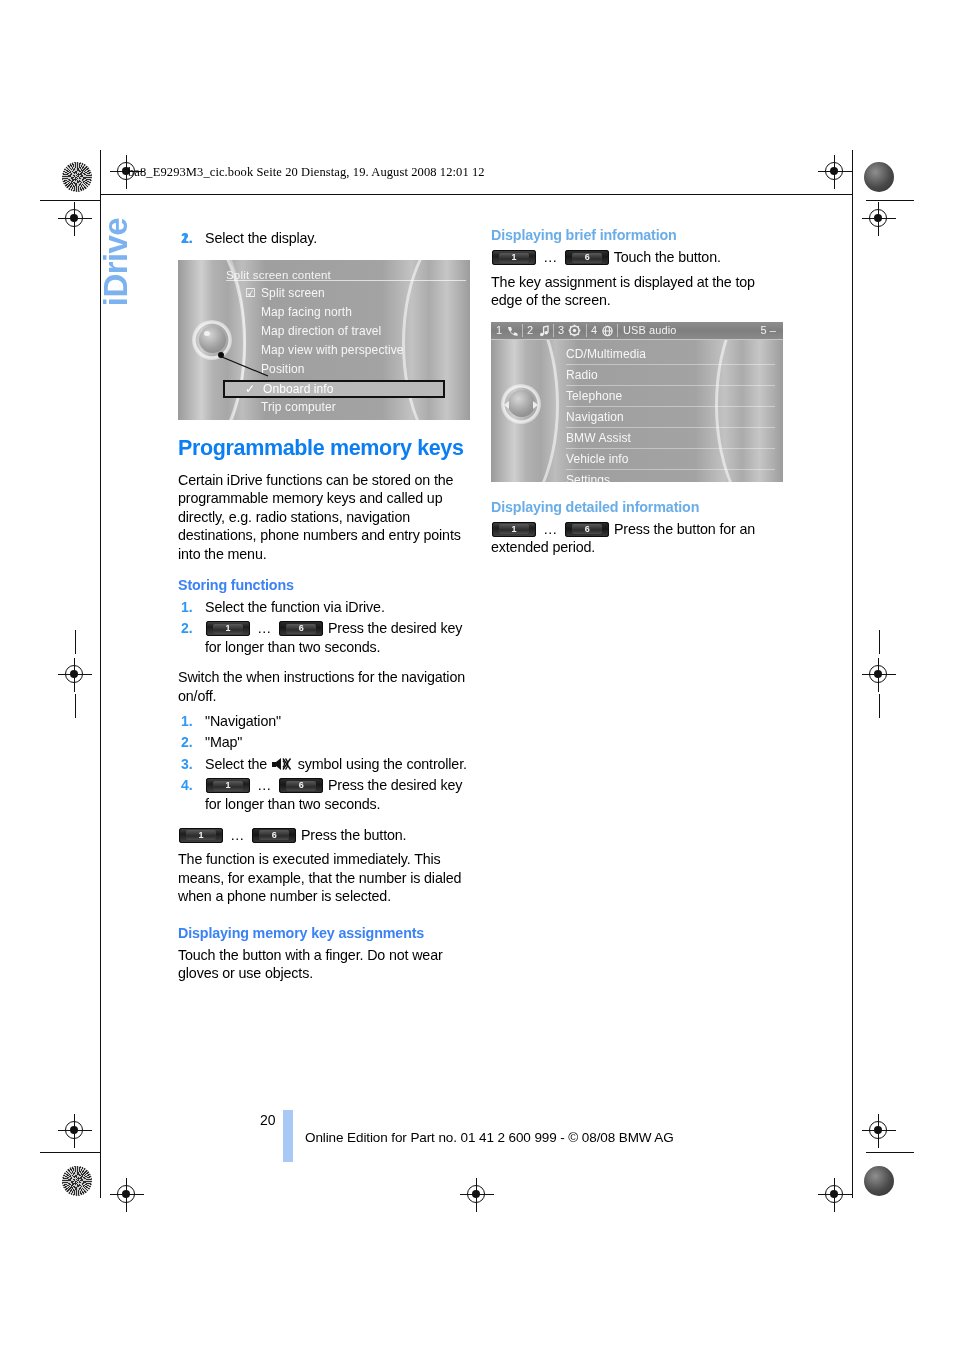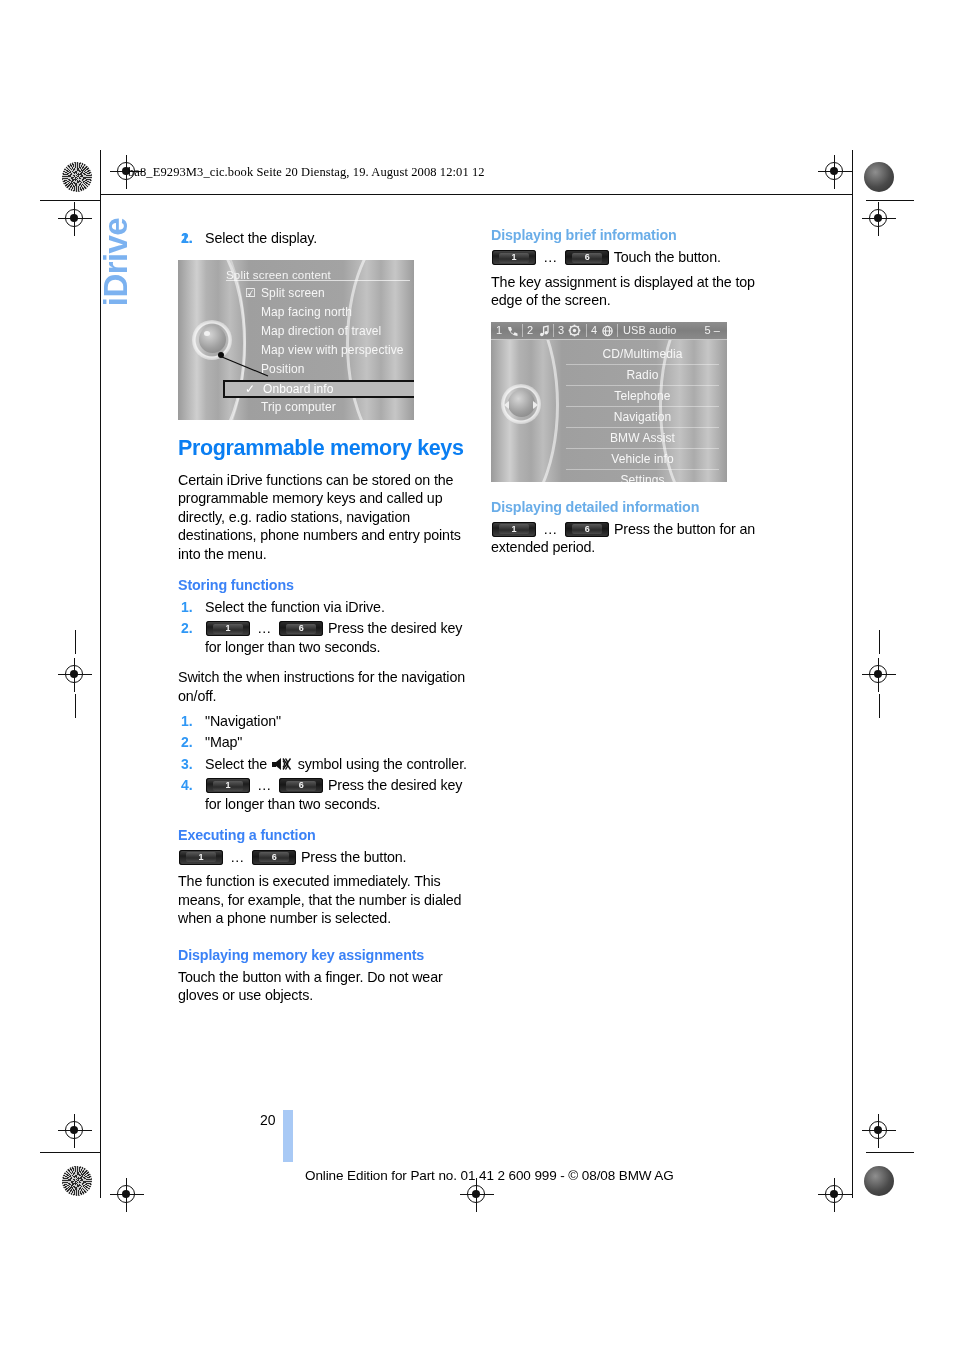--- a/index.html
+++ b/index.html
@@ -225,21 +225,21 @@
     display: inline-block;
     width: 21px;
     height: 14px;
     vertical-align: -2px;
     margin: 0 1px;
   }
 
   
   .shot {
     position: relative;
-    width: 236px;
+    width: 292px;
     height: 160px;
     margin: 10px 0 16px 0;
     overflow: hidden;
     background:
       linear-gradient(90deg,
         #9a9a9a 0%, #b5b5b5 4%, #cfcfcf 8%, #b2b2b2 12%,
         #a7a7a7 17%, #bdbdbd 22%, #9f9f9f 30%,
         #a3a3a3 70%, #c2c2c2 80%, #ababab 86%,
         #c6c6c6 92%, #9c9c9c 100%);
     border: 0;
@@ -375,21 +375,20 @@
     right: 8px;
   }
   .shot2 .menu2 .mi2 {
     color: #f7f7f7;
     font-size: 12px;
     line-height: 20px;
     height: 20px;
     letter-spacing: 0.1px;
     border-bottom: 1px solid rgba(255,255,255,0.38);
     white-space: nowrap;
-    text-align: center;
   }
 
   
   .pagenum {
     position: absolute;
     left: 260px;
     top: 1112px;
     font-size: 14px;
     color: #000;
   }
@@ -397,21 +396,21 @@
     position: absolute;
     left: 283px;
     top: 1110px;
     width: 10px;
     height: 52px;
     background: #a8c9f5;
   }
   .footer {
     position: absolute;
     left: 305px;
-    top: 1168px;
+    top: 1130px;
     font-size: 13.5px;
     color: #000;
     letter-spacing: -0.1px;
   }
 </style>
 </head>
 <body>
 
 <div class="rosette" style="left:62px; top:162px;"></div>
 <div class="regmark" style="left:110px; top:155px;">
@@ -616,21 +615,20 @@
         <span class="face"></span><span class="lbl">1</span>
       </span>
       <span class="ellip">...</span>
       <span class="keybtn">
         <span class="face"></span><span class="lbl">6</span>
       </span>
       <span>Press the desired key for longer than two seconds.</span>
     </li>
   </ol>
 
-  <h2 class="h2">Executing a function</h2>
   <p class="p tight">
     <span class="keybtn k1">
       <span class="face"></span><span class="lbl">1</span>
     </span>
     <span class="ellip">...</span>
     <span class="keybtn">
       <span class="face"></span><span class="lbl">6</span>
     </span>
     <span>Press the button.</span>
   </p>

